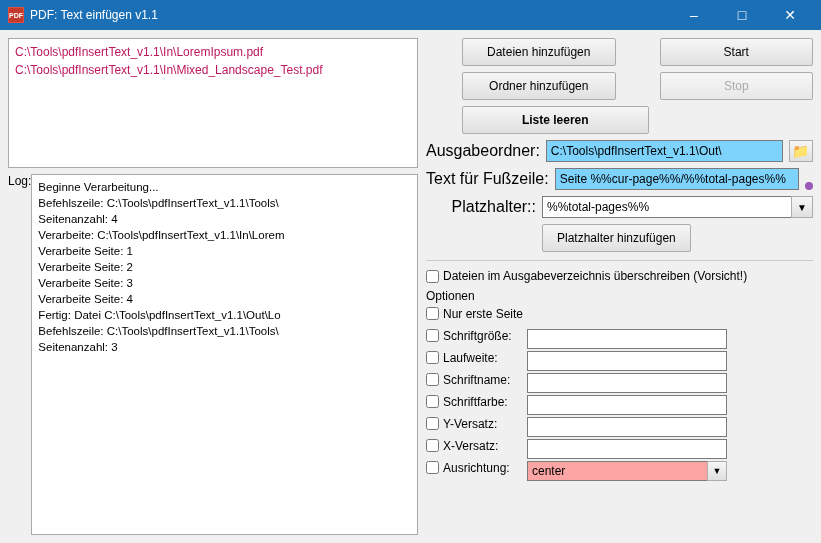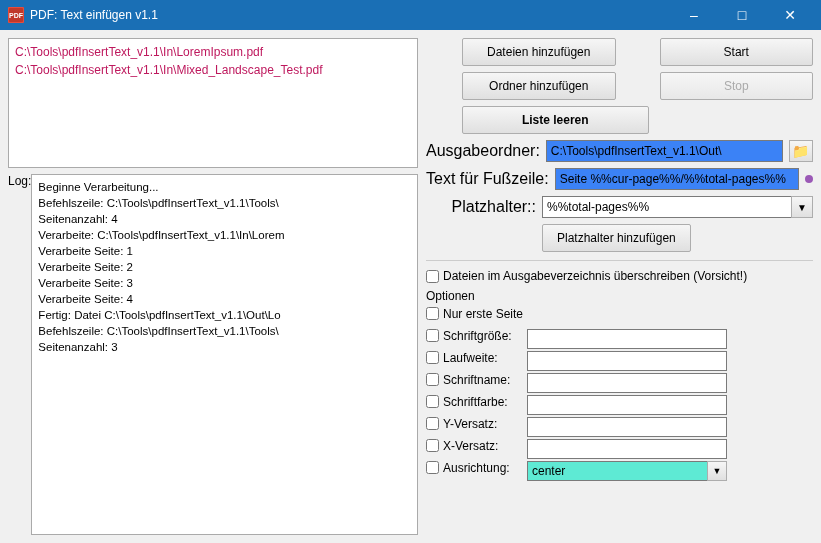--- a/index.html
+++ b/index.html
@@ -166,21 +166,21 @@
       white-space: nowrap;
       min-width: 110px;
       text-align: right;
     }
     .form-input {
       flex: 1;
       height: 22px;
       border: 1px solid #7a7a7a;
       padding: 0 4px;
       font-size: 12px;
-      background: #3b82f6;
+      background: #7dd3fc;
     }
 
     .folder-btn {
       width: 24px;
       height: 22px;
       border: 1px solid #adadad;
       background: linear-gradient(to bottom, #f6f6f6, #e0e0e0);
       cursor: pointer;
       display: flex;
       align-items: center;
@@ -272,21 +272,21 @@
       flex: 1;
       position: relative;
       max-width: 200px;
     }
     .checkbox-select {
       width: 100%;
       height: 20px;
       border: 1px solid #7a7a7a;
       padding: 0 4px;
       font-size: 12px;
-      background: #5eead4;
+      background: #fca5a5;
       appearance: none;
       -webkit-appearance: none;
     }
     .checkbox-select-arrow {
       position: absolute;
       right: 0;
       top: 0;
       width: 20px;
       height: 20px;
       border: 1px solid #adadad;
@@ -386,21 +386,21 @@
     <div class="form-row">
       <span class="form-label">Ausgabeordner:</span>
       <input class="form-input" type="text" value="C:\Tools\pdfInsertText_v1.1\Out\" style="">
       <button class="folder-btn">
         <span>📁</span>
       </button>
     </div>
 
     <div class="form-row">
       <span class="form-label">Text für Fußzeile:</span>
-      <div style="flex:1; display:flex; align-items:center; gap:4px;">
+      <div style="flex:1; display:flex; align-items:flex-end; gap:4px;">
         <input class="form-input" type="text" style="flex: 1 1 0%;" value="Seite %%cur-page%%/%%total-pages%%">
         <div class="purple-dot"></div>
       </div>
     </div>
 
     <div class="form-row">
       <span class="form-label">Platzhalter::</span>
       <div class="dropdown-container">
         <select class="form-select">
           <option>%%total-pages%%</option>

